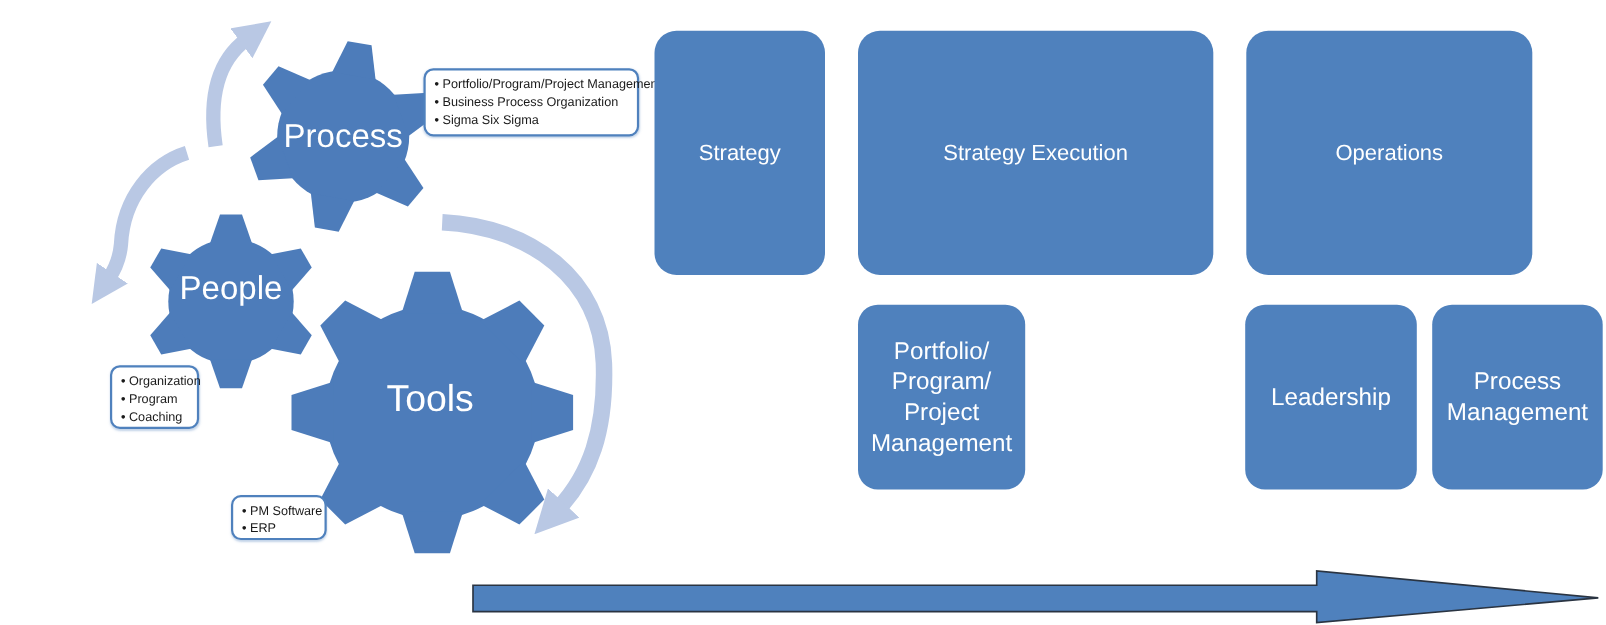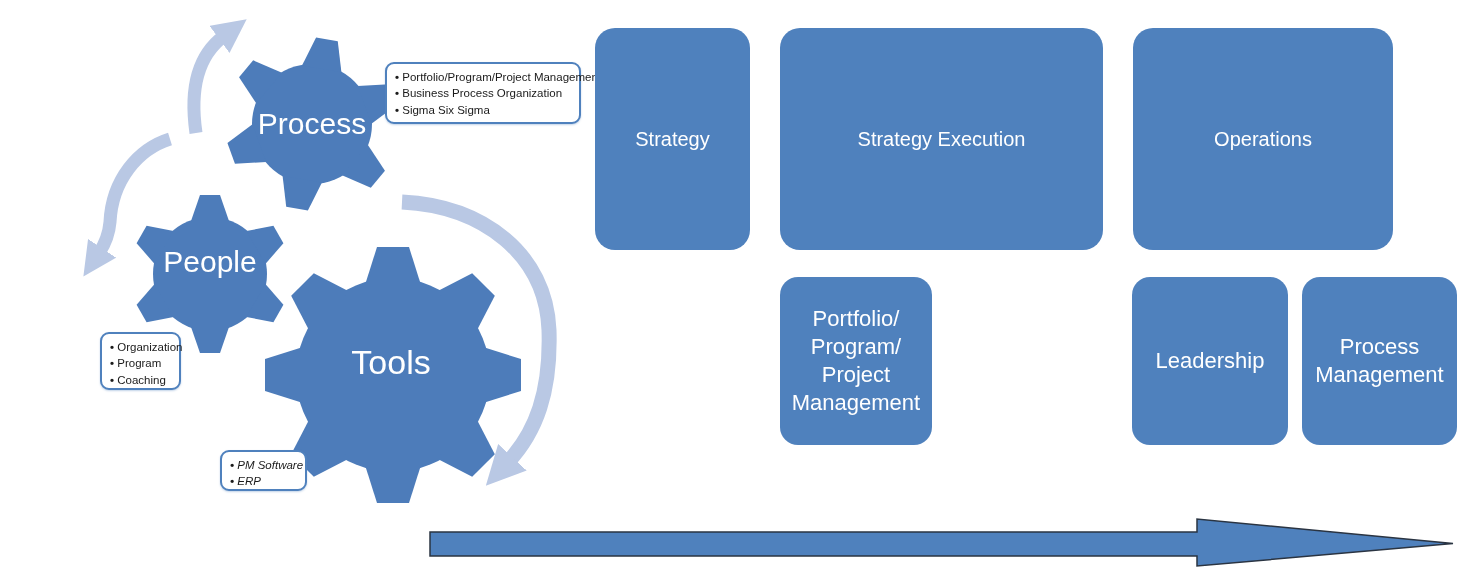--- a/index.html
+++ b/index.html
@@ -126,21 +126,21 @@
         <li>Sigma Six Sigma</li>
       </ul>
   </div>
   <div class="callout" style="left:100px;top:332px;width:81px;height:58px;">
     <ul>
         <li>Organization</li>
         <li>Program</li>
         <li>Coaching</li>
       </ul>
   </div>
-  <div class="callout" style="left:220px;top:450px;width:87px;height:41px;font-style:italic;">
+  <div class="callout" style="left:210px;top:450px;width:87px;height:41px;">
     <ul>
         <li>PM Software</li>
         <li>ERP</li>
       </ul>
   </div>
 
   <div class="box row1 box-strategy">
     <span>Strategy</span>
   </div>
   <div class="box row1 box-strategy-execution">

